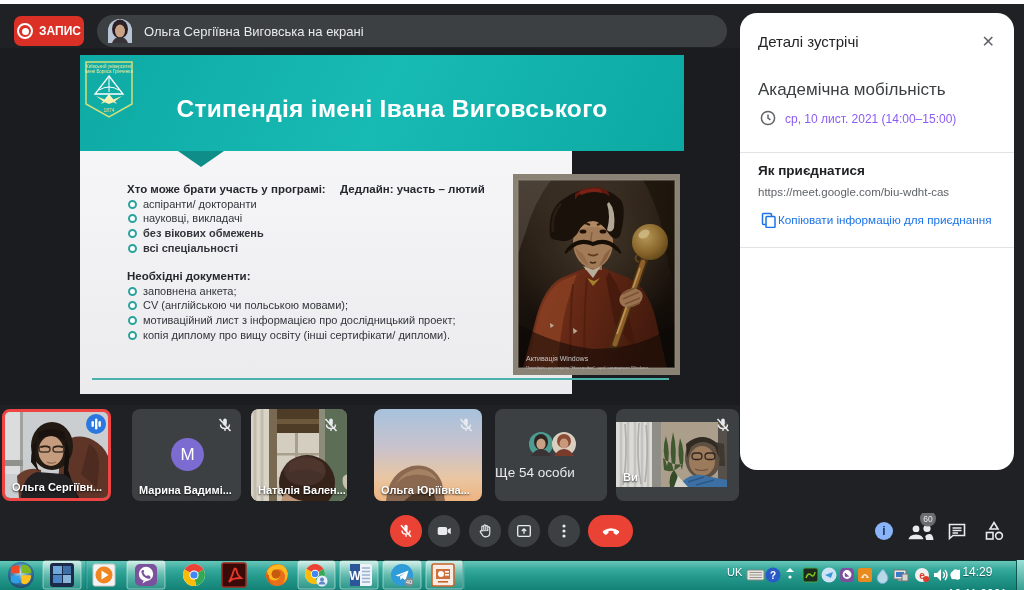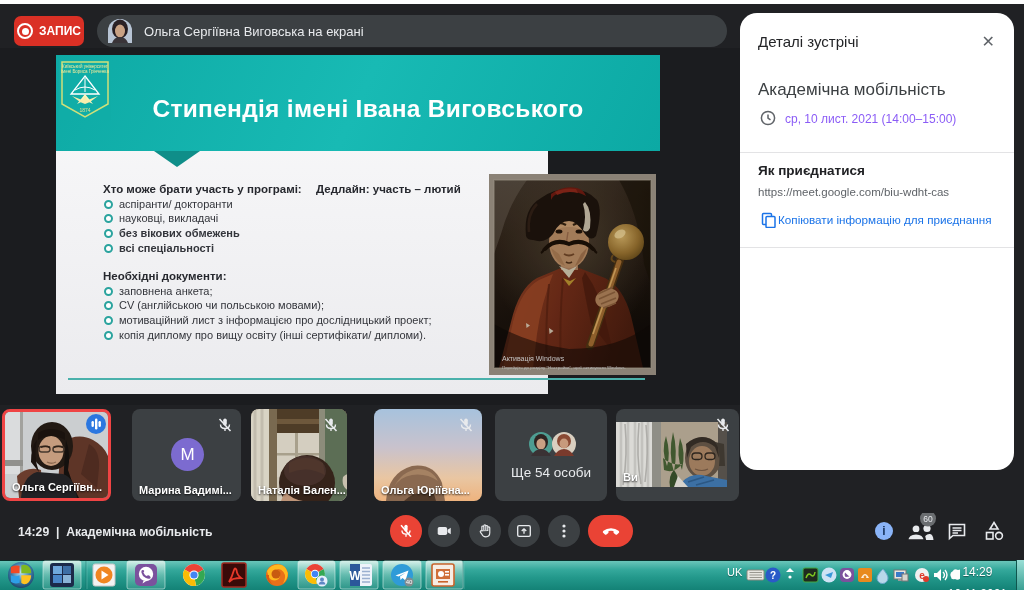--- a/index.html
+++ b/index.html
@@ -5,21 +5,21 @@
 body{width:1024px;height:590px;background:#1e1f23;font-family:"Liberation Sans",sans-serif;overflow:hidden}
 #screen{position:relative;width:1024px;height:590px;background:#202124}
 .abs{position:absolute}
 
 #topstrip{left:0;top:0;width:1024px;height:4px;background:#fefefe}
 #recbtn{left:14px;top:16px;width:70px;height:30px;background:#da3025;border-radius:7px;color:#fff;font-size:12px;font-weight:bold;display:flex;align-items:center;justify-content:center;gap:6px}
 #recbtn .dot{width:12px;height:12px;border:2px solid #fff;border-radius:50%;display:inline-block;position:relative}
 #recbtn .dot::after{content:"";position:absolute;left:2.5px;top:2.5px;width:7px;height:7px;border-radius:50%;background:#fff}
 #namepill{left:97px;top:15px;width:630px;height:32px;background:#3c4043;border-radius:16px;display:flex;align-items:center;color:#e8eaed;font-size:13px}
 
-#slide{left:56px;top:55px;width:492px;height:339px;background:linear-gradient(180deg,#fafafb,#ebebee)}
+#slide{left:80px;top:55px;width:492px;height:339px;background:linear-gradient(180deg,#fafafb,#ebebee)}
 #slidehead{left:0;top:0;width:604px;height:96px;background:linear-gradient(115deg,#0fa7a1,#19bcb5 50%,#0cab a4);background:linear-gradient(115deg,#0eaaa5,#18bab4 50%,#0ca9a4)}
 #slidetitle{left:10px;top:40px;width:604px;text-align:center;color:#fff;font-size:24.5px;font-weight:bold;letter-spacing:.3px}
 #arrowtab{left:98px;top:96px;width:0;height:0;border-left:23px solid transparent;border-right:23px solid transparent;border-top:16px solid #0f8e89}
 #sline{left:12px;top:323px;width:577px;height:1.5px;background:#4ab1ab}
 .sh{color:#26282e;font-weight:bold;font-size:11.5px}
 .sb{color:#33353b;font-size:11px}
 .bullet{position:absolute;width:5px;height:5px;border:2px solid #2aa39e;border-radius:50%;background:#fff}
 
 #panel{left:740px;top:13px;width:274px;height:457px;background:#fff;border-radius:17px;color:#202124}
 #panel .t1{position:absolute;left:18px;top:20px;font-size:15px;color:#232427}
@@ -296,21 +296,21 @@
     <svg style="position:absolute;left:34px;top:23px" width="48" height="25" viewBox="0 0 48 25">
       <circle cx="12" cy="12" r="12" fill="#4e9d92"></circle>
       <ellipse cx="12" cy="10" rx="7" ry="8" fill="#2e2422"></ellipse>
       <ellipse cx="12" cy="12" rx="4.6" ry="5.5" fill="#c9a084"></ellipse>
       <path d="M2 24 Q6 17 12 17 Q18 17 22 24 Z" fill="#3a3234"></path>
       <circle cx="35" cy="12" r="12" fill="#d9cfc0"></circle>
       <ellipse cx="35" cy="9" rx="7" ry="7" fill="#8a4a34"></ellipse>
       <ellipse cx="35" cy="11.5" rx="4.4" ry="5" fill="#c79a7c"></ellipse>
       <path d="M25 24 Q29 17 35 17 Q41 17 45 24 Z" fill="#7a3a2c"></path>
     </svg>
-    <div style="position:absolute;left:0;width:112px;top:56px;text-align:center;color:#e8eaed;font-size:13.5px">Ще 54 особи</div>
+    <div style="position:absolute;left:0;width:112px;top:56px;text-align:left;color:#e8eaed;font-size:13.5px">Ще 54 особи</div>
   </div>
   <div class="tile" id="t6" style="left:616px;width:123px">
     <svg style="position:absolute;left:0;top:13px" width="111" height="65" viewBox="0 0 111 65">
       <rect width="111" height="65" fill="#ab9f8c"></rect>
       <rect x="0" y="0" width="36" height="65" fill="#dbdad6"></rect>
       <path d="M5 0 V65 M12 0 V65 M19 0 V65 M26 0 V65 M32 0 V65" stroke="#c3c2be" stroke-width="2.6"></path>
       <path d="M9 2 Q12 32 7 63 M23 1 Q20 34 25 62 M30 3 Q33 30 29 60" stroke="#aeada9" stroke-width="1.6" fill="none"></path>
       <rect x="36" y="0" width="9" height="65" fill="#8f8e86"></rect>
       <path d="M50 14 Q45 28 51 44 Q55 32 50 14 M57 10 Q52 32 58 50 Q62 28 57 10 M64 16 Q60 34 66 48 Q70 30 64 16 M47 36 Q56 44 66 42 Q58 52 48 48 Z" fill="#40582f"></path>
       <path d="M58 48 Q64 56 62 65 L54 65 Q52 54 58 48" fill="#344a28"></path>
@@ -331,21 +331,20 @@
           <rect x="8.2" y="3.5" width="3.6" height="7" rx="1.8" stroke="none"></rect>
           <path d="M5.5 9.5 Q5.5 13.5 10 13.5 Q14.5 13.5 14.5 9.5" fill="none" stroke-width="1.4"></path>
           <line x1="10" y1="13.5" x2="10" y2="16" stroke-width="1.4"></line>
           <line x1="4.5" y1="4" x2="15.5" y2="16" stroke-width="1.6"></line>
         </g>
       </svg>
     <div class="label" style="bottom:18px">Ви</div>
   </div>
 
   <div class="abs" id="ctl"></div>
-  <div id="meetinfo">14:29&nbsp;&nbsp;|&nbsp;&nbsp;Академічна мобільність</div>
   <div class="cbtn red" style="left:390px">
       <svg width="18" height="18" viewBox="0 0 20 20">
         <g stroke="#fff" fill="#fff">
           <rect x="8.2" y="3" width="3.6" height="7.5" rx="1.8" stroke="none"></rect>
           <path d="M5.5 9.5 Q5.5 13.5 10 13.5 Q14.5 13.5 14.5 9.5" fill="none" stroke-width="1.5"></path>
           <line x1="10" y1="13.5" x2="10" y2="16.5" stroke-width="1.5"></line>
           <line x1="4.5" y1="3.5" x2="15.5" y2="16.5" stroke-width="1.7"></line>
         </g>
       </svg>
     </div>

